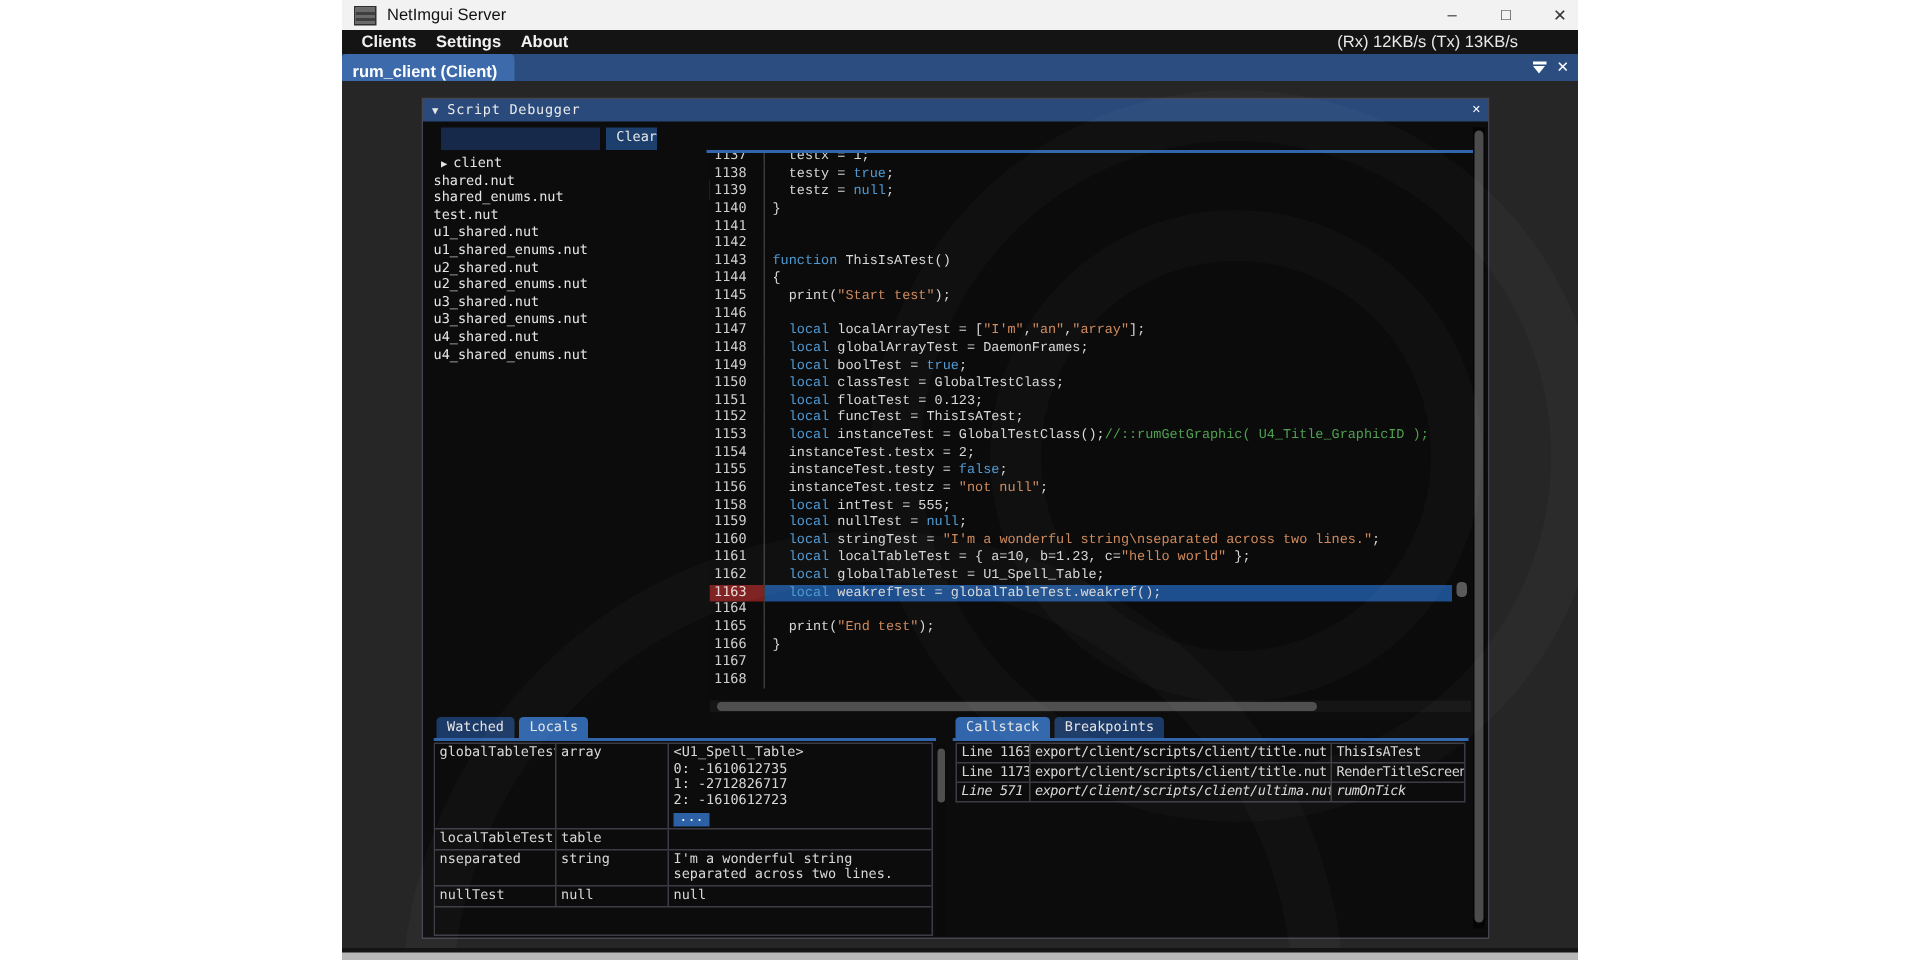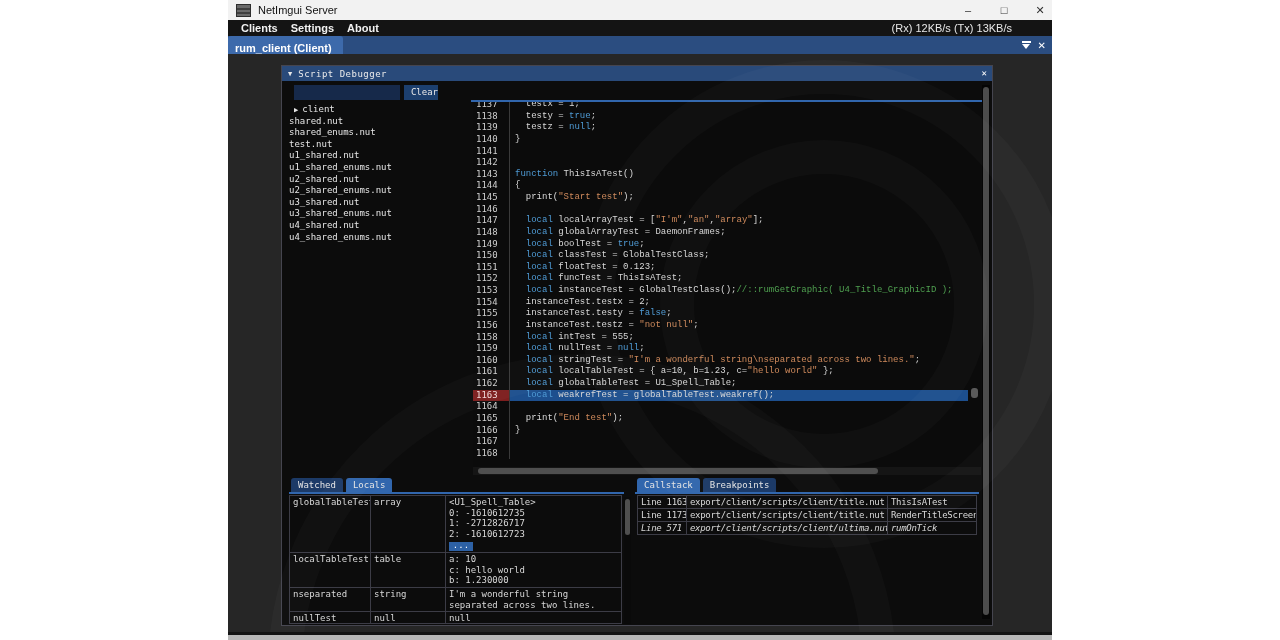--- a/index.html
+++ b/index.html
@@ -327,21 +327,20 @@
           <div class="punderline"></div>
           <div class="wtable" id="watch-table">
               <div class="wrow">
                 <div class="wcell wc-name">globalTableTest</div>
                 <div class="wcell wc-type">array</div>
                 <div class="wcell wc-val"><div>&lt;U1_Spell_Table&gt;</div><div>0: -1610612735</div><div>1: -2712826717</div><div>2: -1610612723</div><div class="more-btn">...</div></div>
               </div>
               <div class="wrow">
                 <div class="wcell wc-name">localTableTest</div>
                 <div class="wcell wc-type">table</div>
-                <div class="wcell wc-val"><div>a: 10</div><div>c: hello world</div><div>b: 1.230000</div></div>
               </div>
               <div class="wrow">
                 <div class="wcell wc-name">nseparated</div>
                 <div class="wcell wc-type">string</div>
                 <div class="wcell wc-val"><div>I'm a wonderful string</div><div>separated across two lines.</div></div>
               </div>
               <div class="wrow">
                 <div class="wcell wc-name">nullTest</div>
                 <div class="wcell wc-type">null</div>
                 <div class="wcell wc-val"><div>null</div></div>

